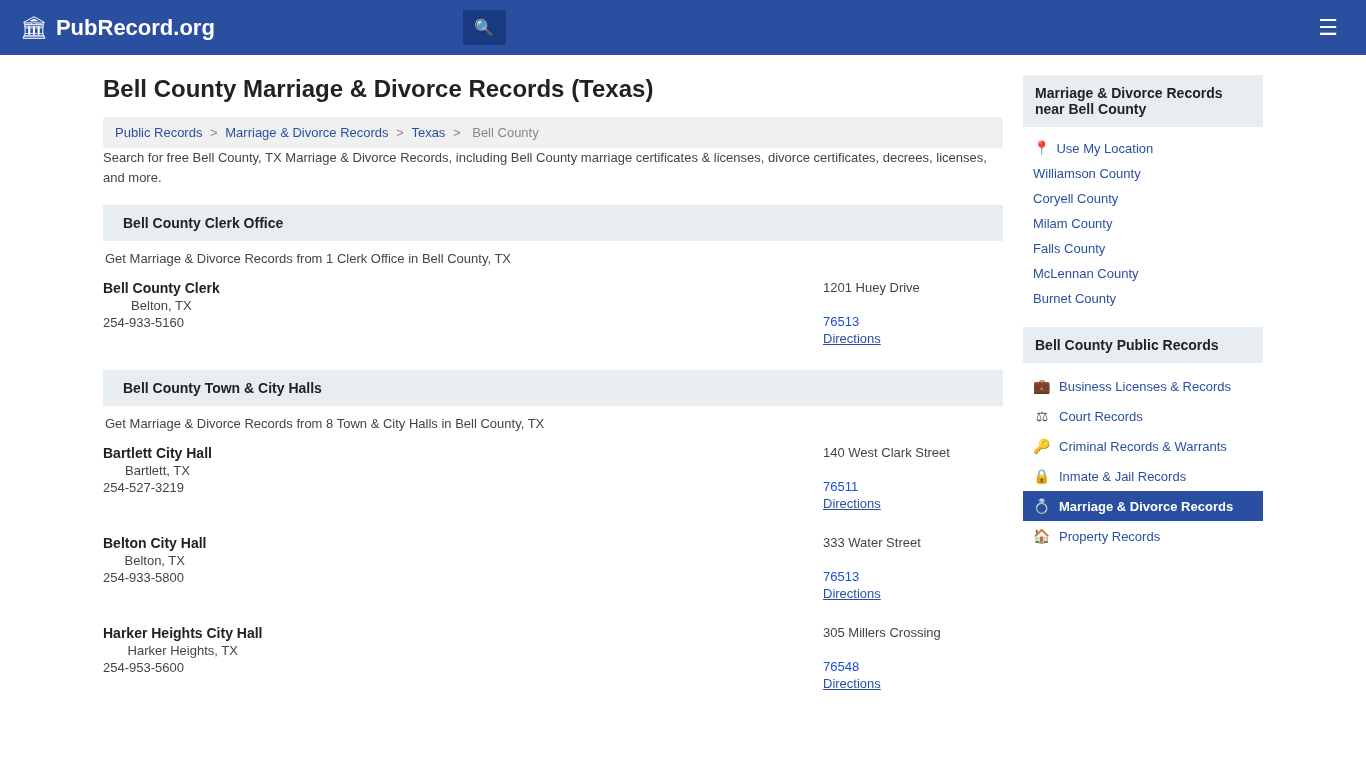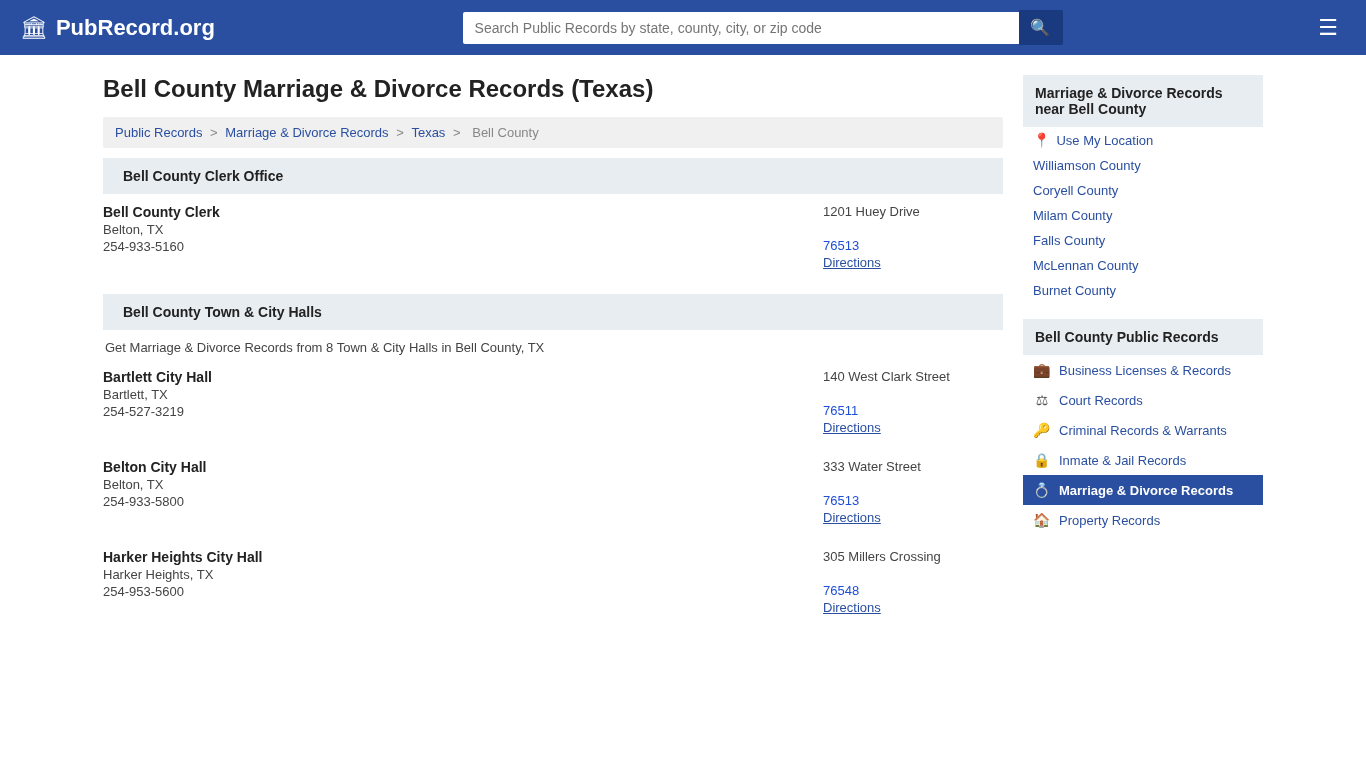--- a/index.html
+++ b/index.html
@@ -127,20 +127,21 @@
     }
     .record-left .record-name {
       font-weight: bold;
       font-size: 14px;
       color: #222;
     }
     .record-left .record-city {
       font-size: 13px;
       color: #444;
       margin-top: 2px;
+      text-align: center;
     }
     .record-left .record-phone {
       font-size: 13px;
       color: #444;
       margin-top: 2px;
     }
     .record-right {
       text-align: left;
       min-width: 180px;
     }
@@ -166,20 +167,21 @@
     .sidebar {
       width: 240px;
       flex-shrink: 0;
     }
     .sidebar-section-title {
       background: #e8edf2;
       padding: 10px 12px;
       font-weight: bold;
       font-size: 14px;
       color: #222;
+      margin-bottom: 8px;
     }
     .nearby-list {
       list-style: none;
       margin-bottom: 16px;
     }
     .nearby-list li {
       padding: 5px 10px;
       font-size: 13px;
     }
     .nearby-list li.use-location {
@@ -230,21 +232,20 @@
   </style>
 </head>
 <body>
 
 <header class="header">
   <div class="logo-area">
     <span class="logo-icon">🏛</span>
     <span class="logo-text">PubRecord.org</span>
   </div>
   <div class="search-area">
-    <input class="search-input" type="text" placeholder="Search Public Records by state, county, city, or zip code" style="">
     <button class="search-btn">
       <span>🔍</span>
     </button>
   </div>
   <button class="menu-btn">
     <span>☰</span>
   </button>
 </header>
 
 <div class="container">
@@ -256,22 +257,24 @@
     <div class="breadcrumb">
       <a href="#">Public Records</a>
       <span> &gt; </span>
       <a href="#">Marriage &amp; Divorce Records</a>
       <span> &gt; </span>
       <a href="#">Texas</a>
       <span> &gt; </span>
       <span>Bell County</span>
     </div>
 
+    <p class="description">Search for free Bell County, TX Marriage &amp; Divorce Records, including Bell County marriage certificates &amp; licenses, divorce certificates, decrees, licenses, and more.</p>
 
     <div class="section-header">Bell County Clerk Office</div>
+    <p class="section-desc">Get Marriage &amp; Divorce Records from 1 Clerk Office in Bell County, TX</p>
 
     <div class="record-entry">
       <div class="record-left">
         <div class="record-name">Bell County Clerk</div>
         <div class="record-city">Belton, TX</div>
         <div class="record-phone">254-933-5160</div>
       </div>
       <div class="record-right">
         <div class="record-address">1201 Huey Drive</div>
         <div class="record-zip">76513</div>

